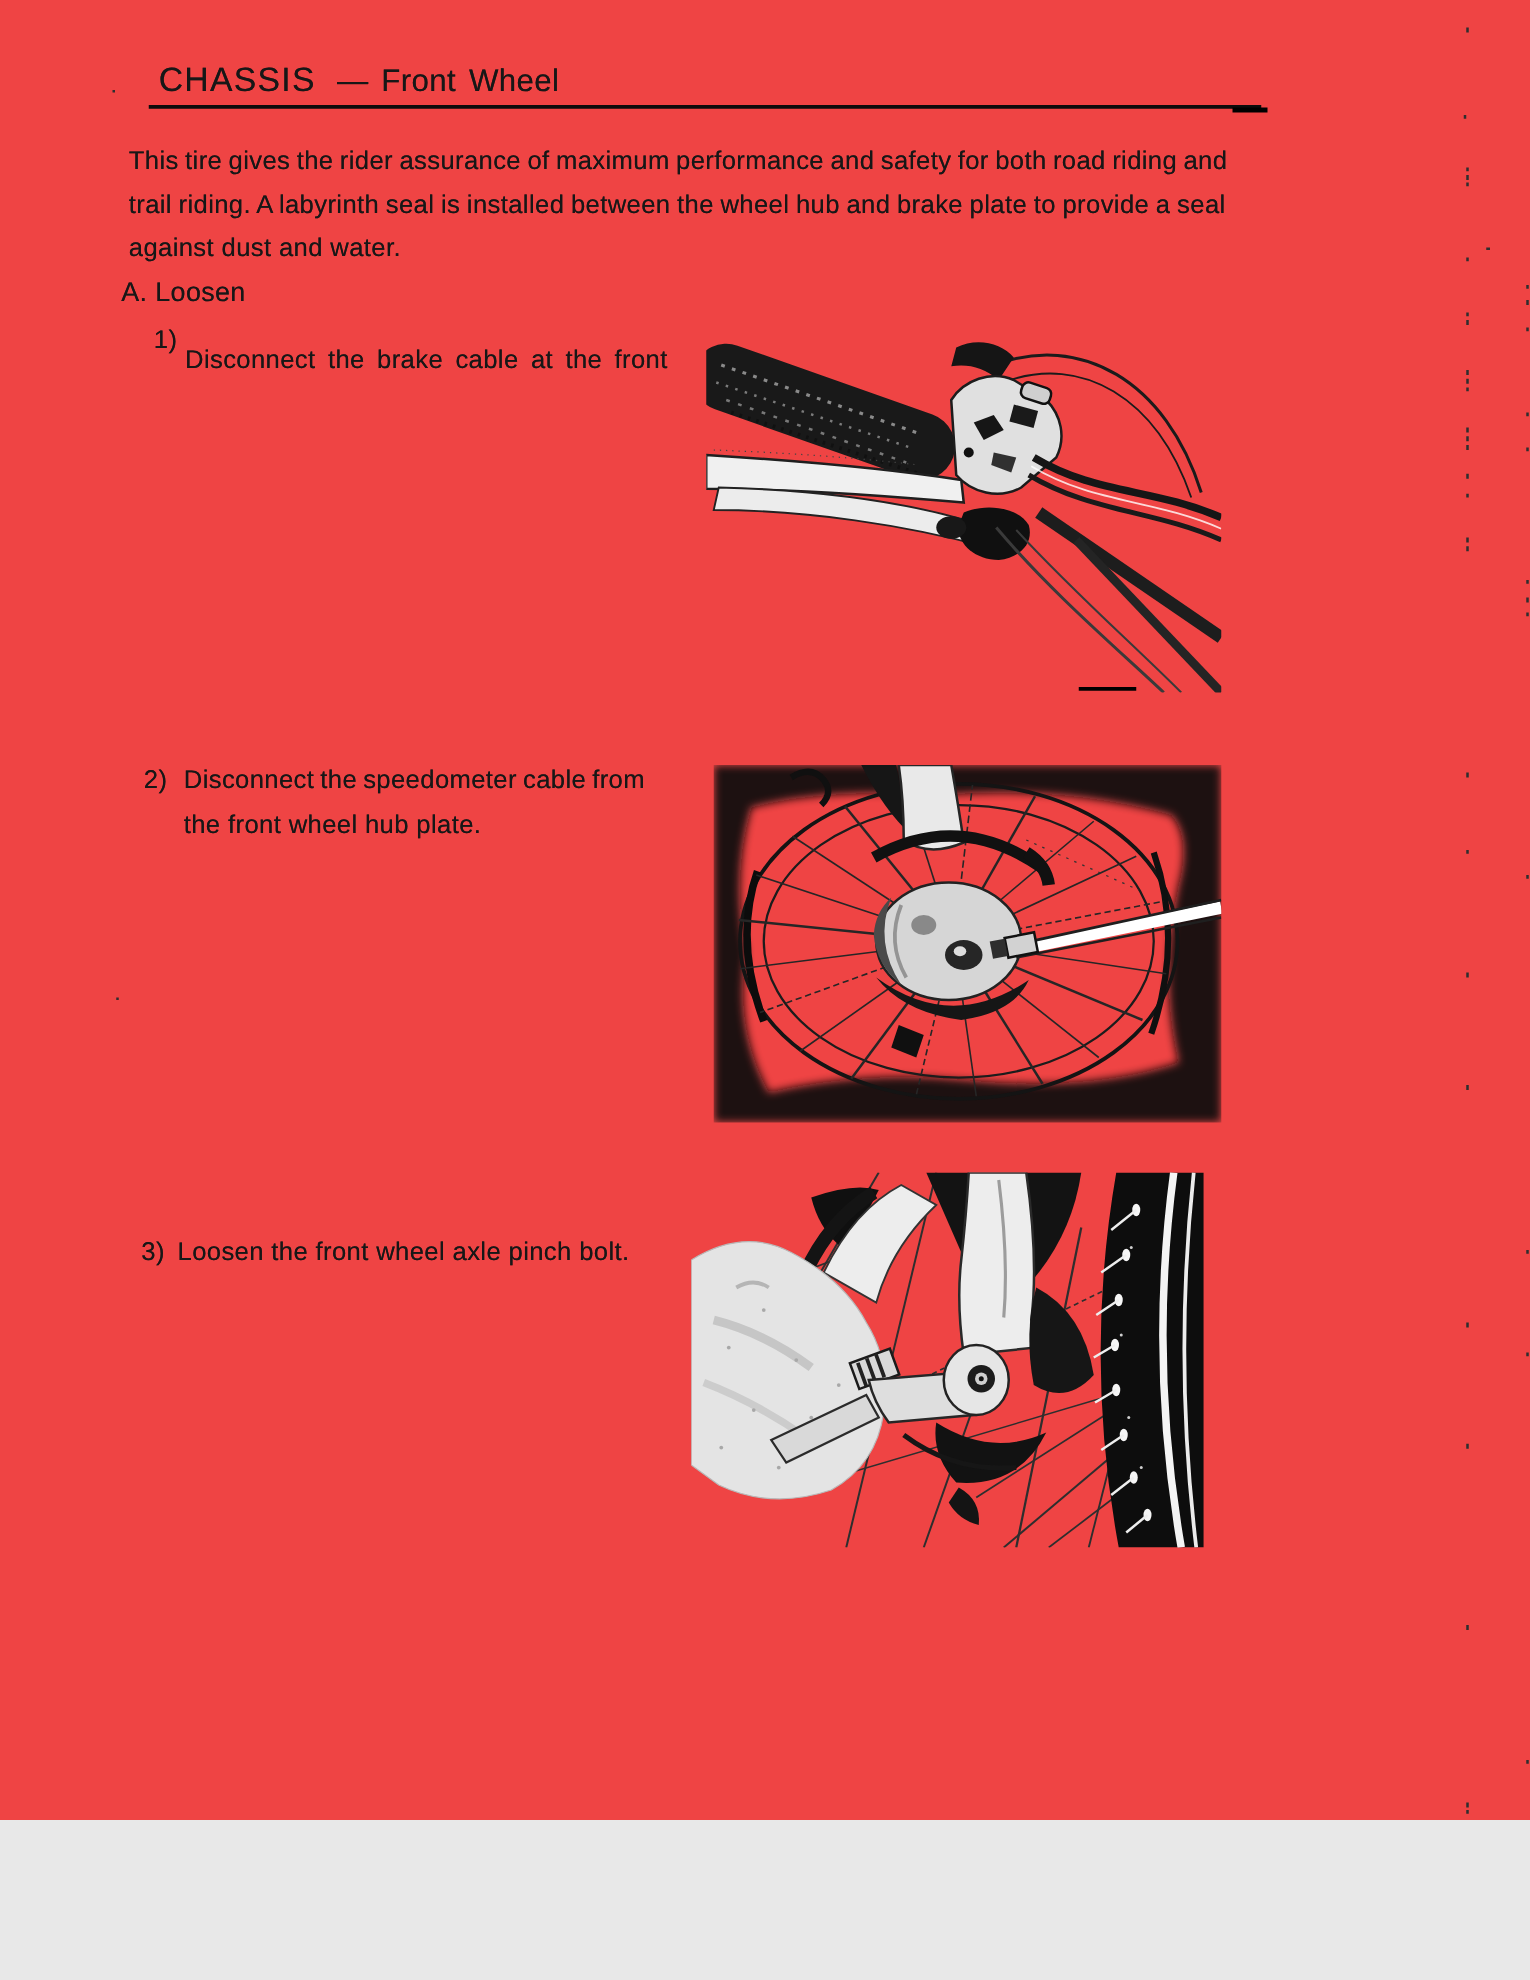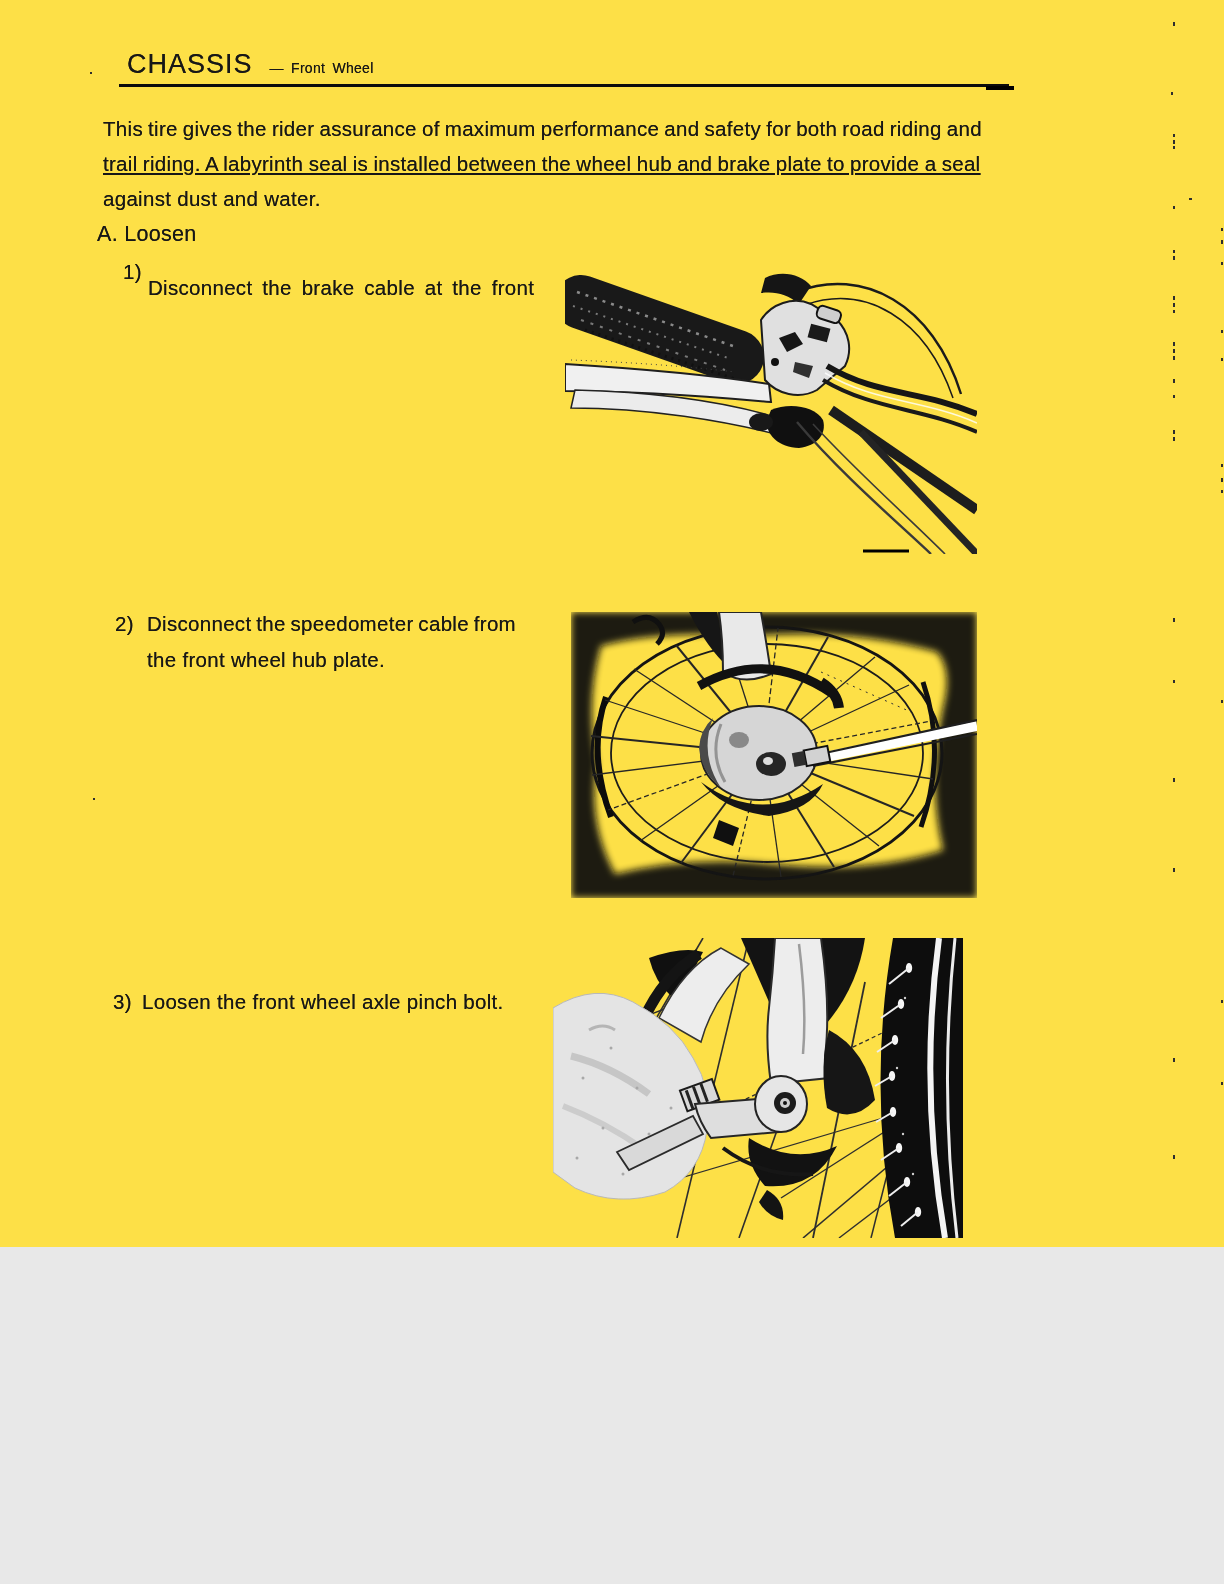--- a/index.html
+++ b/index.html
@@ -1,25 +1,25 @@
 <!DOCTYPE html>
 <html><head>
 <meta charset="utf-8">
 <style>
   html,body{margin:0;padding:0;background:#e8e8e8;}
   .page{
-    position:relative;width:1224px;height:1247px;background:#fde047;
+    position:relative;width:1224px;height:1456px;background:#ef4444;
     font-family:"Liberation Sans",sans-serif;color:#171717;overflow:hidden;
     margin:0 auto;
   }
   .txt{position:absolute;text-shadow:0 0 .35px rgba(23,23,23,.8);letter-spacing:.3px;}
   
   .hdr{left:127px;top:49px;display:flex;align-items:baseline;}
   .hdr .sec{font-size:27px;letter-spacing:1px;}
-  .hdr .sub{font-size:14px;margin-left:17px;word-spacing:3px;}
+  .hdr .sub{font-size:25px;margin-left:17px;word-spacing:3px;}
   .rule{position:absolute;left:119px;top:84px;width:890px;height:3px;background:#0c0c0c;}
   .rule-tail{position:absolute;left:986px;top:86px;width:28px;height:4px;background:#000;}
   
   .intro{left:103px;top:111px;width:866px;font-size:20.5px;}
   .line{display:block;height:35px;line-height:35px;white-space:nowrap;}
   .removal{left:97px;top:219px;font-size:21.5px;line-height:30px;}
   .step-num{font-size:20.5px;line-height:36px;}
   .step-text{font-size:20.5px;}
   .step-text .line{height:36px;line-height:36px;}
   #s1n{left:123px;top:254px;} #s1t{left:148px;top:254px;width:410px;}
@@ -43,21 +43,21 @@
 
   <div class="txt hdr">
     <span class="sec">CHASSIS</span>
     <span class="sub">— Front Wheel</span>
   </div>
   <div class="rule"></div>
   <div class="rule-tail"></div>
 
   <div class="txt intro">
     <span class="line jline" style="word-spacing: -0.866667px;">This tire gives the rider assurance of maximum performance and safety for both road riding and</span>
-    <span class="line jline" style="word-spacing: -0.676471px; text-decoration: underline;">trail riding. A labyrinth seal is installed between the wheel hub and brake plate to provide a seal</span>
+    <span class="line jline" style="word-spacing: -0.676471px;">trail riding. A labyrinth seal is installed between the wheel hub and brake plate to provide a seal</span>
     <span class="line">against dust and water.</span>
   </div>
 
   <div class="txt removal">A. Loosen</div>
 
   <div class="txt step-num" id="s1n">1)</div>
   <div class="txt step-text" id="s1t">
     <span class="line jline" style="word-spacing: 3.91667px; margin-top: 16px;">Disconnect the brake cable at the front</span>
   </div>
 

